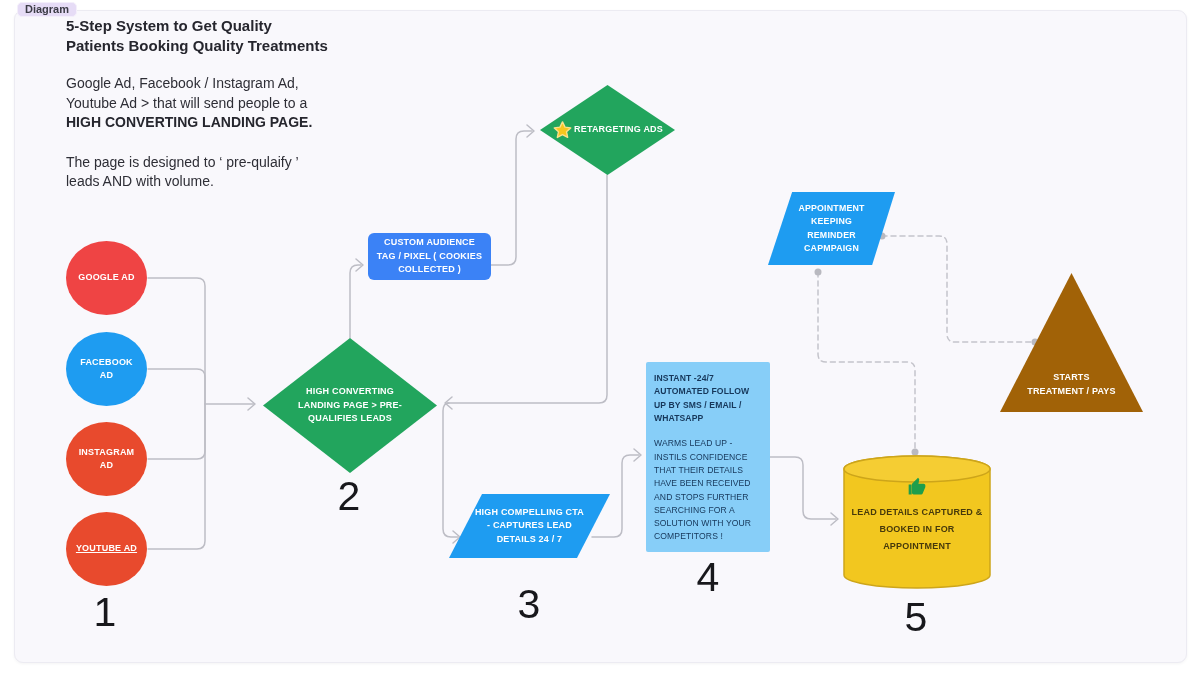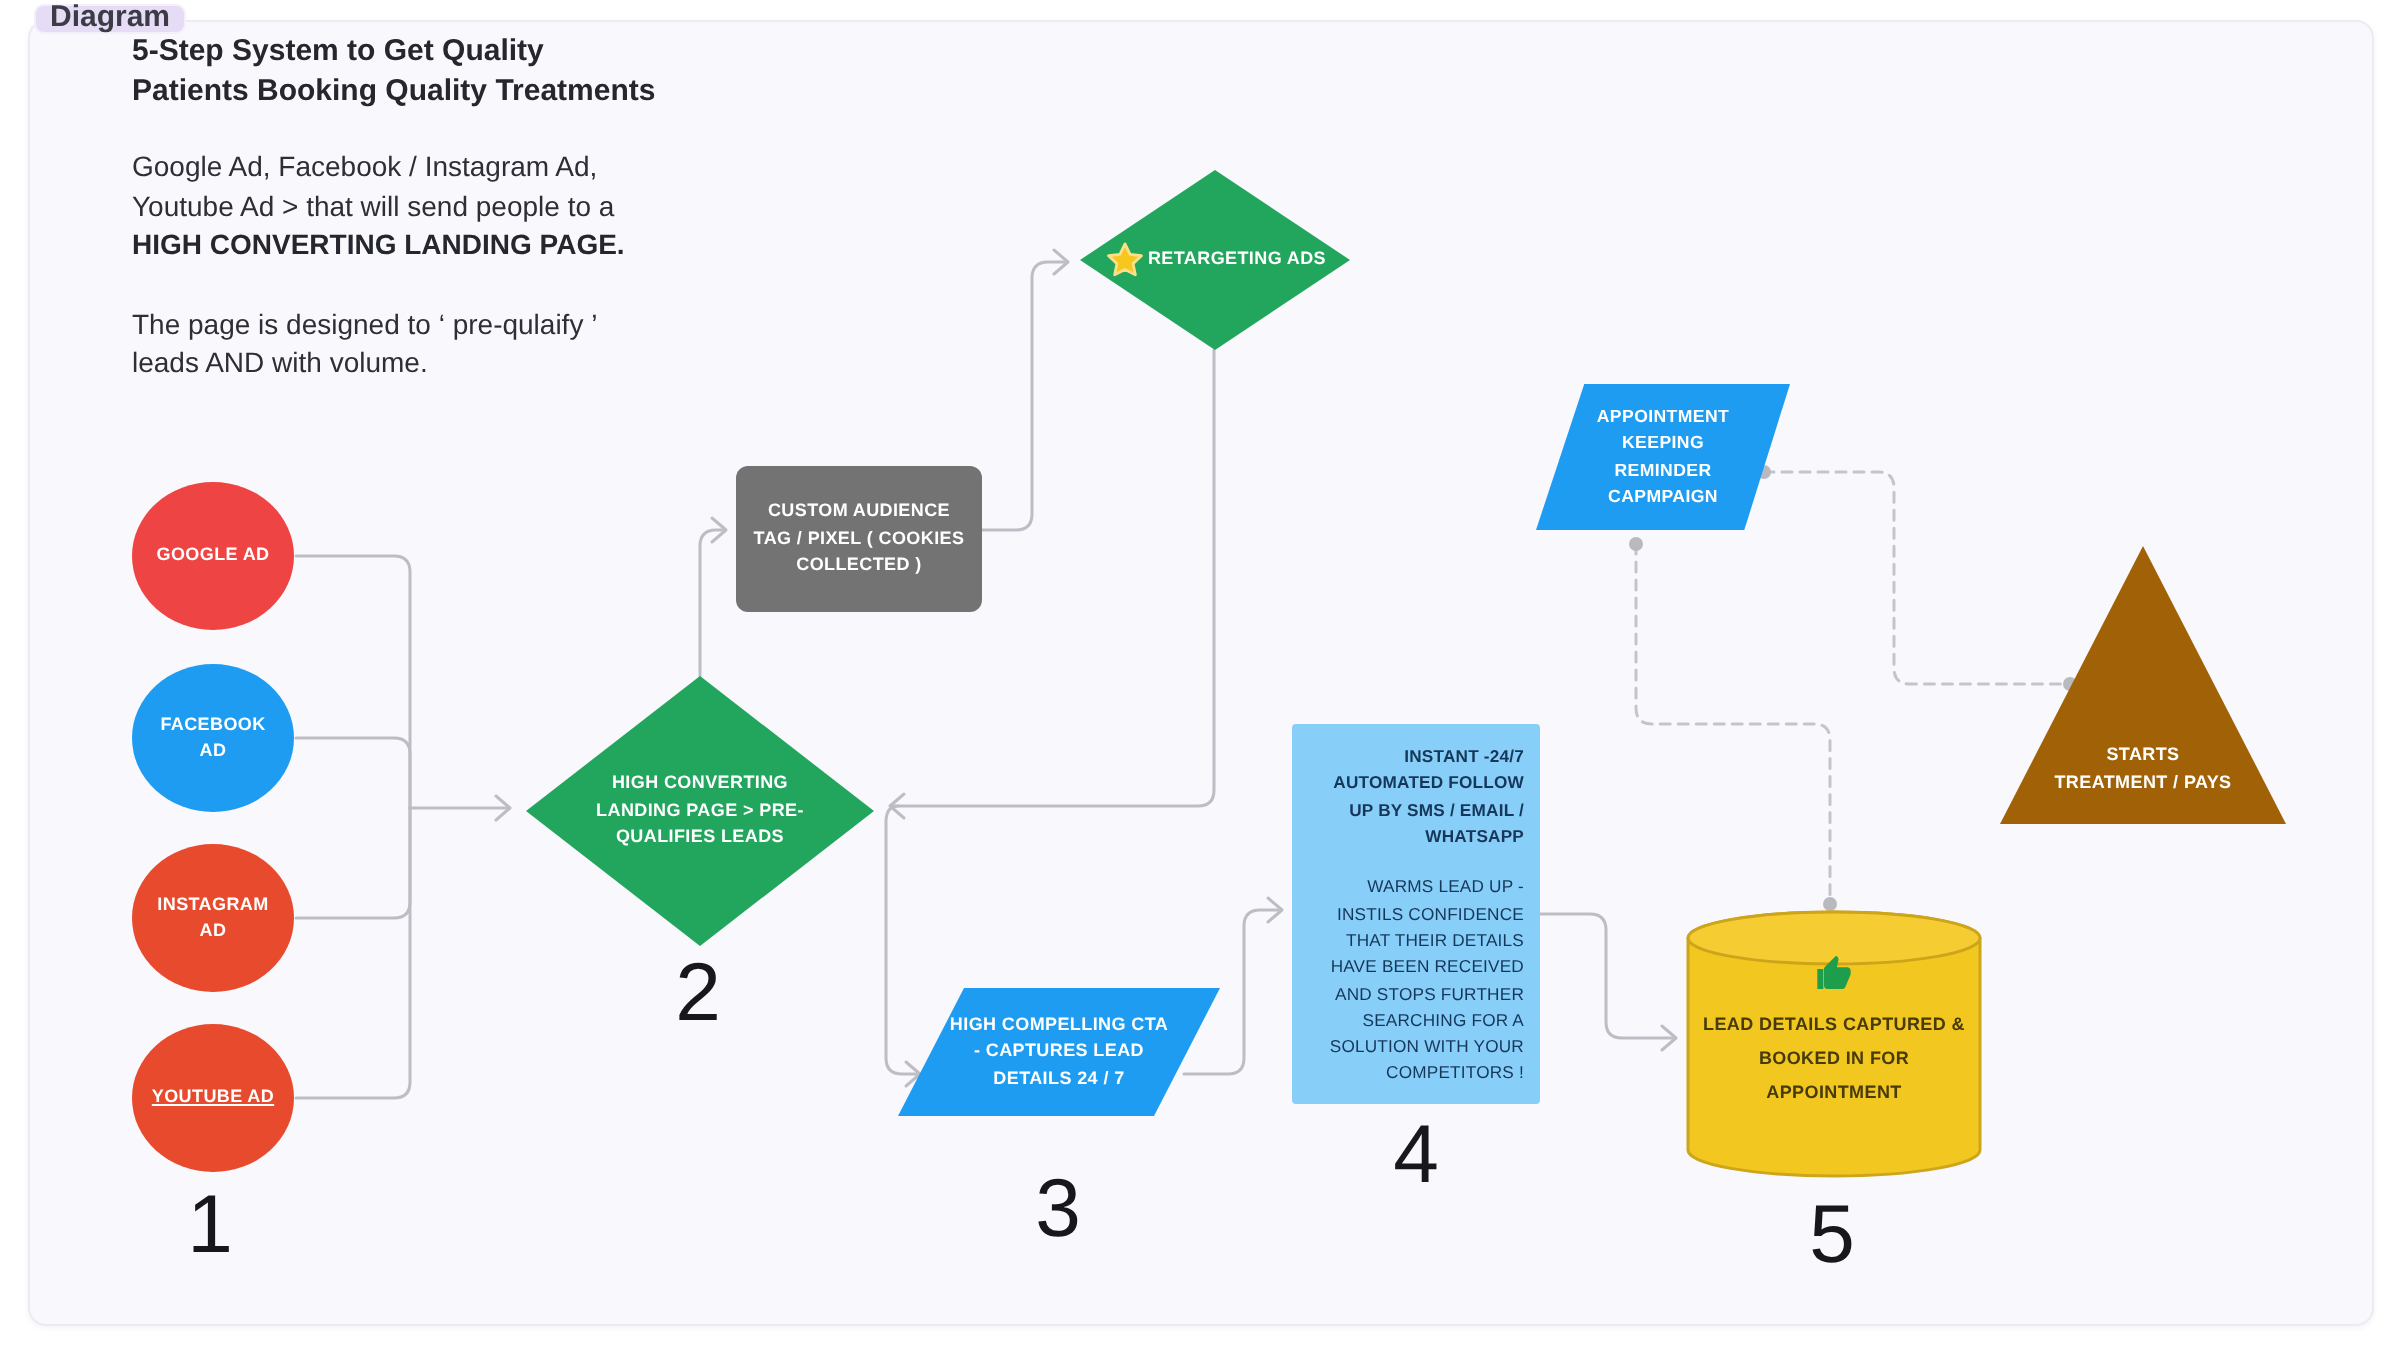--- a/index.html
+++ b/index.html
@@ -8,21 +8,21 @@
     background:#ffffff; font-family:"Liberation Sans", sans-serif;
   }
   .canvas {
     position:absolute; left:14px; top:10px; width:1171px; height:651px;
     background:#f9f8fc; border:1px solid #ecebf2; border-radius:9px;
     box-shadow:0 1px 3px rgba(30,30,60,.05);
   }
   .badge {
     position:absolute; left:17px; top:2px; z-index:5;
     background:#e6dcf6; border:1px solid #f4effb; border-radius:5px;
-    font-size:15px; font-weight:700; color:#3c3c46; padding:1px 7px 2px;
+    font-size:11px; font-weight:700; color:#3c3c46; padding:1px 7px 2px;
     line-height:10px;
   }
   .intro { position:absolute; left:66px; top:16px; width:262px; color:#26262e; z-index:2; }
   .intro-title { font-size:15px; font-weight:700; line-height:19.5px; margin:0 0 19px 0; }
   .intro-p { font-size:14px; font-weight:400; line-height:19.5px; margin:0 0 20px 0; color:#2e2e36; }
   .intro-p b { font-weight:700; color:#26262e; }
 
   .wires { position:absolute; left:0; top:0; z-index:1; }
   .wires path { fill:none; stroke:#bdbdc5; stroke-width:1.5; stroke-linecap:round; stroke-linejoin:round; }
   .wires path.dashed { stroke:#c4c4cb; stroke-dasharray:5 4; }
@@ -42,37 +42,37 @@
   .n-youtube   { top:512px; background:#e84a2d;text-decoration:underline; }
   .ellipse .lbl { width:66px; }
 
   .diamond { clip-path:polygon(50% 0,100% 50%,50% 100%,0 50%); background:#22a55d; }
   .n-landing { left:263px; top:338px; width:174px; height:135px; }
   .n-landing .lbl { width:122px; }
   .n-retarget { left:540px; top:85px; width:135px; height:90px; flex-direction:row; gap:1px; }
   .n-retarget .lbl { width:90px; }
 
   .n-pixel {
-    left:368px; top:233px; width:123px; height:73px;
-    background:#737373; border-radius:6px;
+    left:368px; top:233px; width:123px; height:47px;
+    background:#3b82f6; border-radius:6px;
   }
   .n-pixel .lbl { width:112px; }
 
   .para { background:#1e9cf1; }
   .n-cta { left:449px; top:494px; width:161px; height:64px;
            clip-path:polygon(20.5% 0,100% 0,79.5% 100%,0 100%); }
   .n-cta .lbl { width:112px; }
   .n-appt { left:768px; top:192px; width:127px; height:73px;
             clip-path:polygon(19% 0,100% 0,82% 100%,0 100%); font-size:8.8px; }
   .n-appt .lbl { width:88px; }
 
   .n-followup {
     left:646px; top:362px; width:124px; height:190px;
     background:#87cef8; border-radius:2px; color:#16375a;
-    display:block; text-align:right; box-sizing:border-box; padding:10px 8px;
+    display:block; text-align:left; box-sizing:border-box; padding:10px 8px;
     font-size:8.6px; font-weight:400; line-height:1.55; letter-spacing:.1px;
   }
   .n-followup .head { font-weight:700; margin-bottom:12px; }
 
   .n-cylinder { left:843px; top:455px; width:148px; height:134px; display:block; }
   .cyl-content {
     position:absolute; left:0; top:0; width:148px; height:134px;
     display:flex; flex-direction:column; align-items:center; justify-content:flex-start;
     padding-top:22px; box-sizing:border-box; gap:7px;
   }

